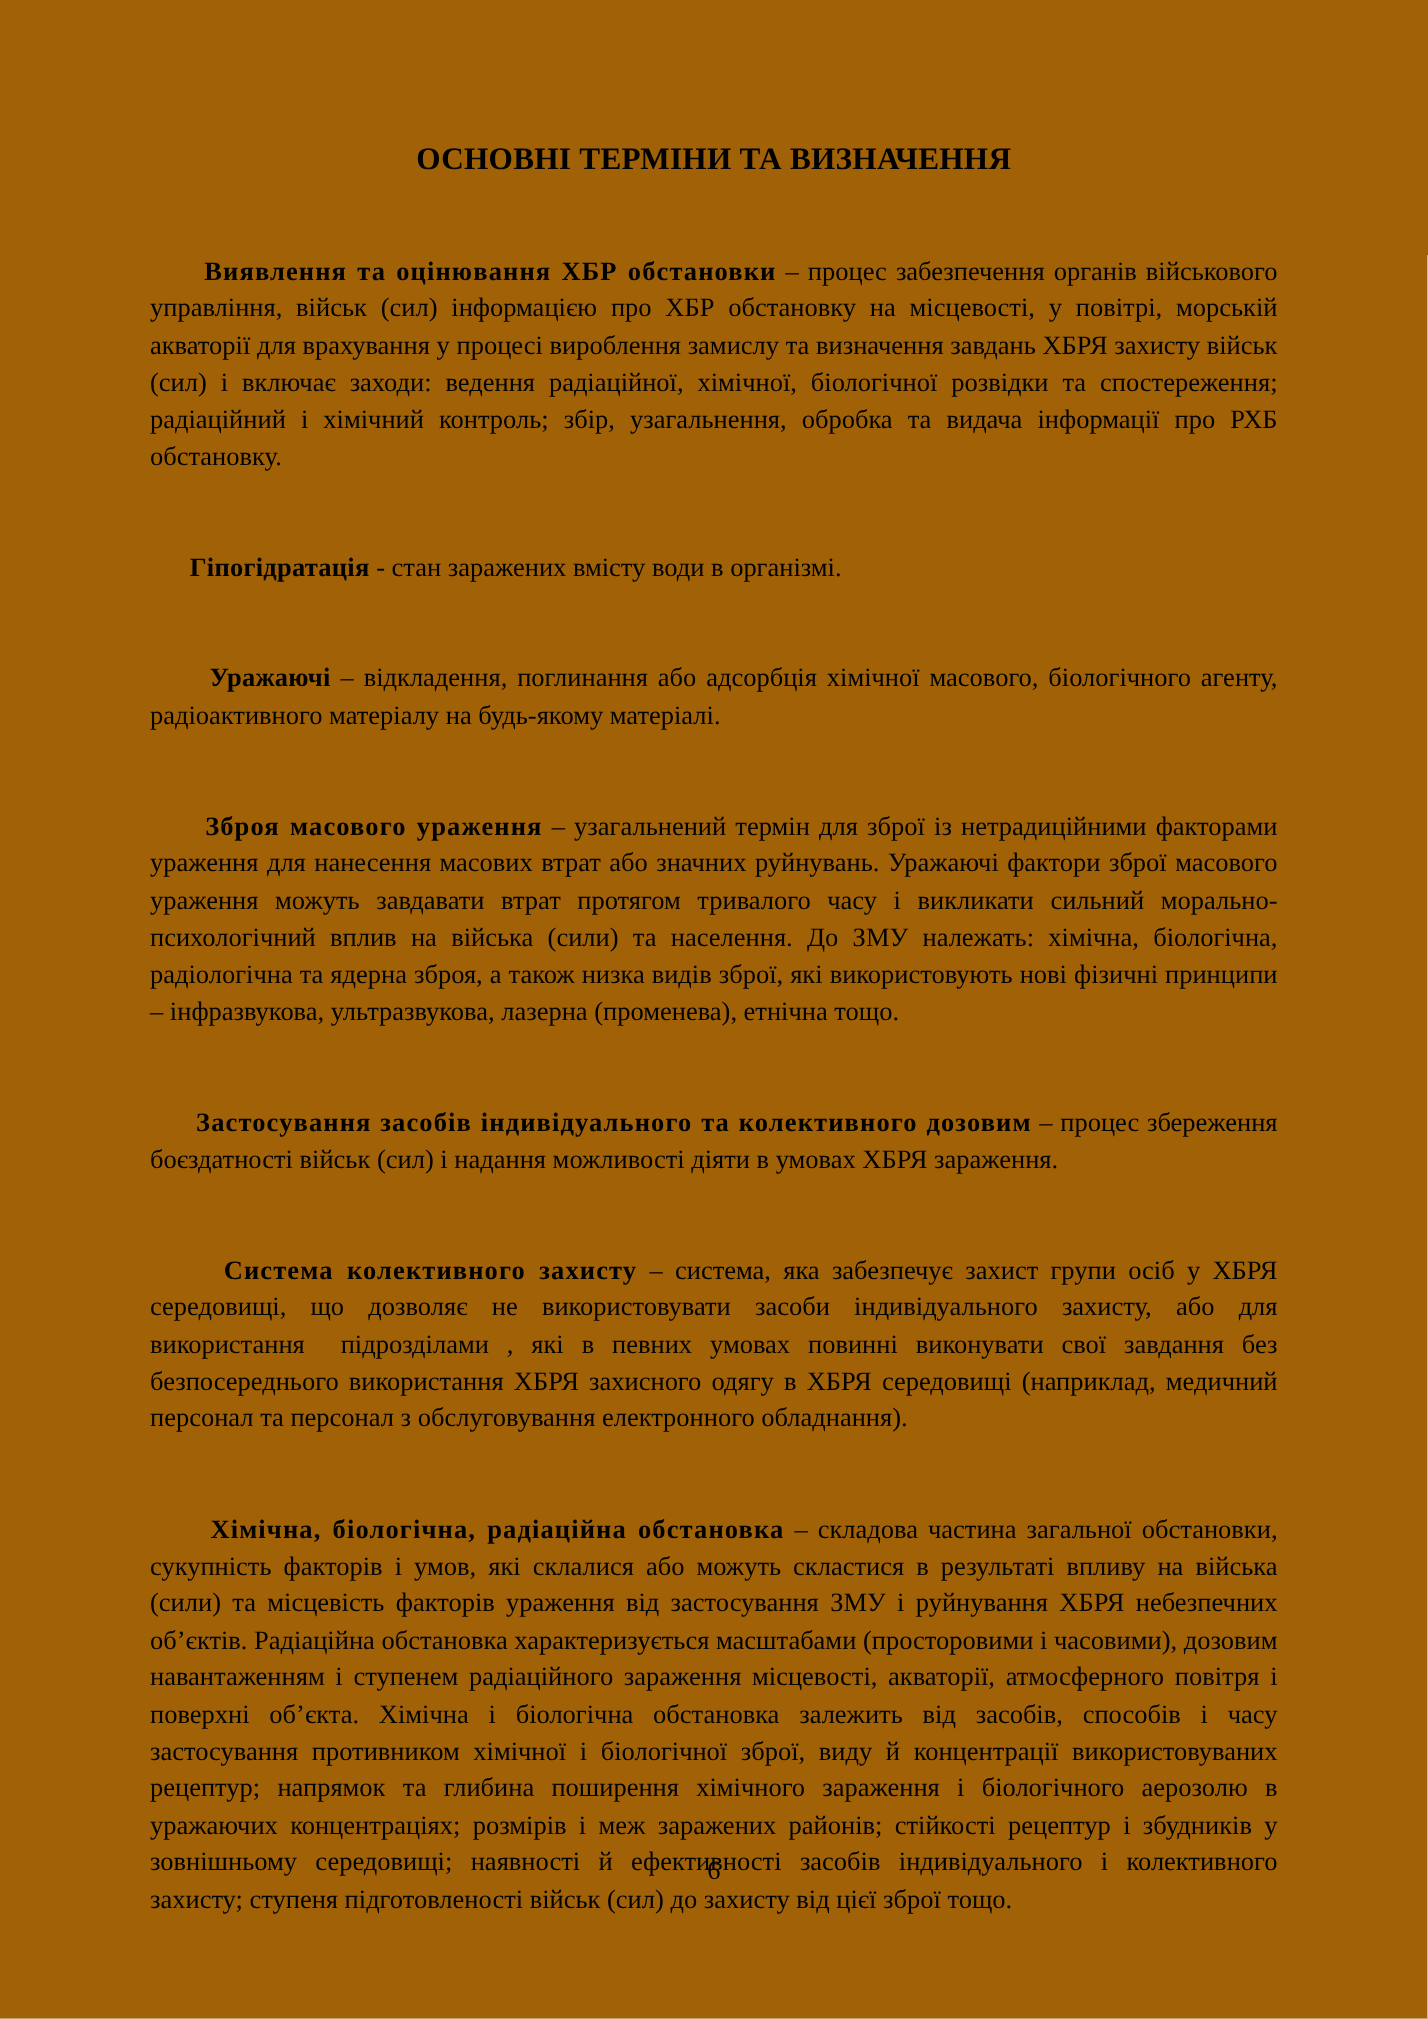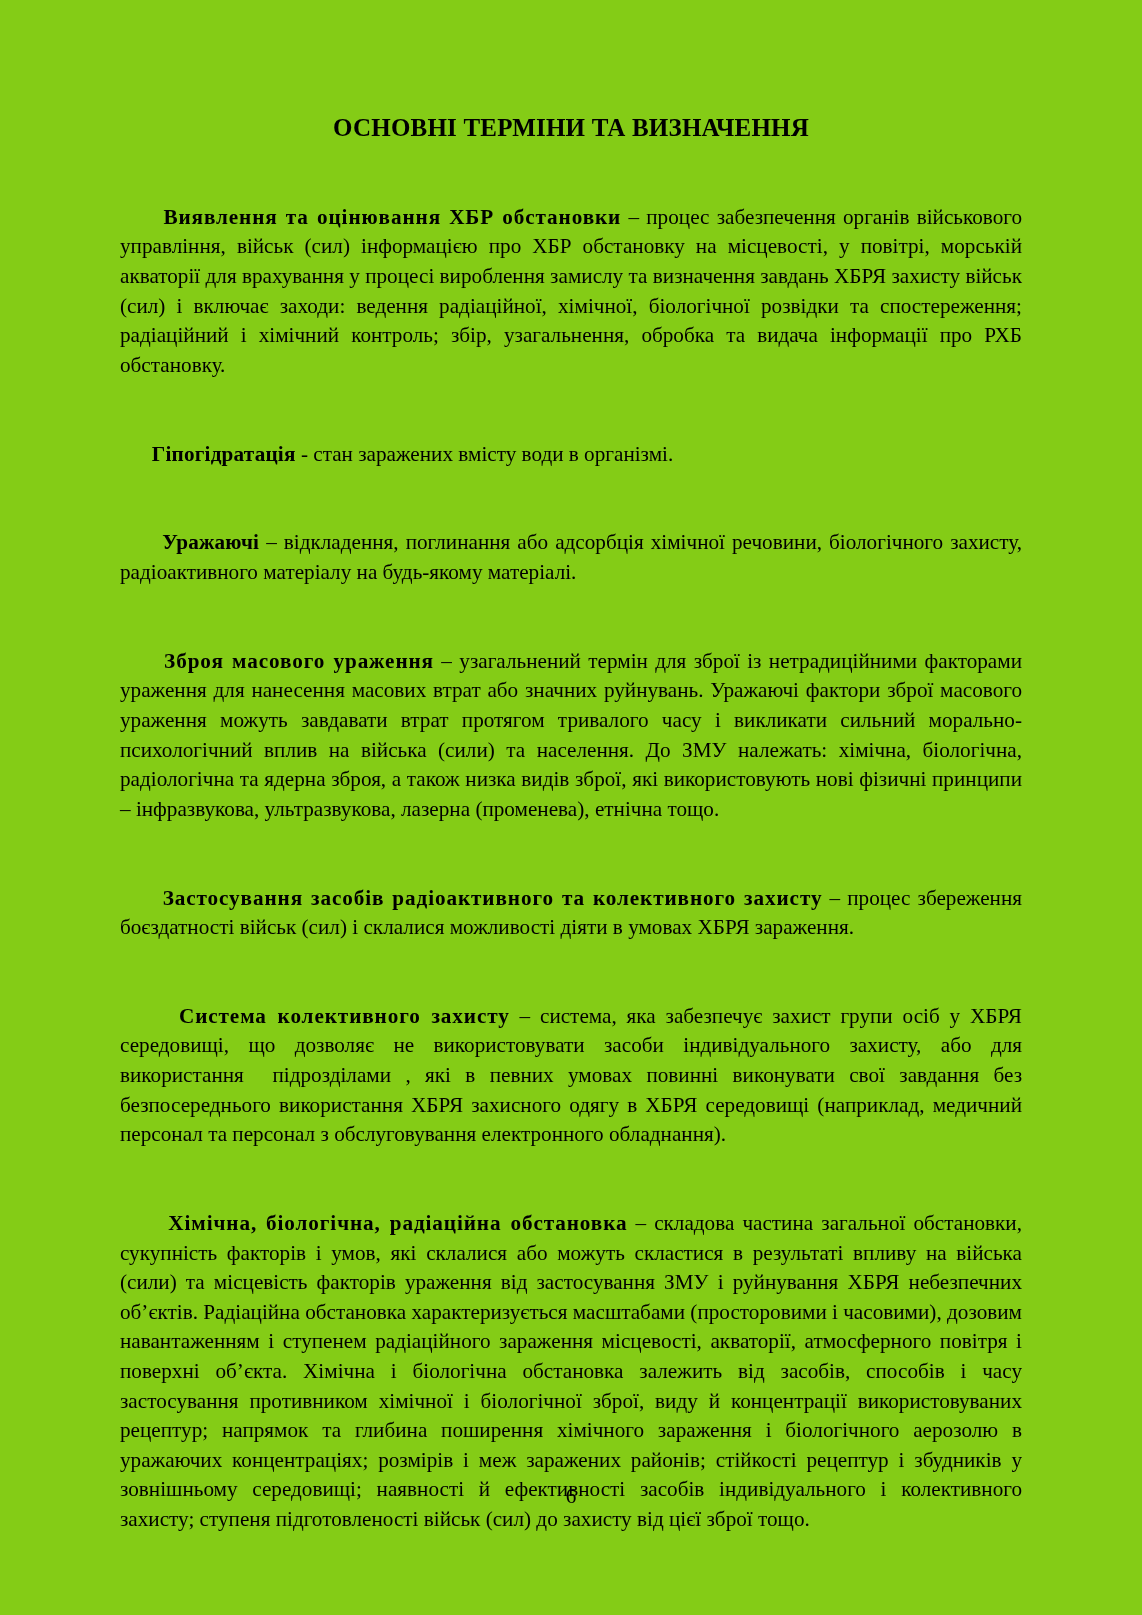--- a/index.html
+++ b/index.html
@@ -10,21 +10,21 @@
   }
   body {
     font-family: "Liberation Serif", "DejaVu Serif", serif;
     color: #000000;
   }
   .page {
     position: relative;
     width: 1142px;
     height: 1615px;
     margin: 0 auto;
-    background: #84cc16;
+    background: #a16207;
     overflow: hidden;
     box-sizing: border-box;
   }
   .content {
     position: absolute;
     left: 120px;
     top: 112px;
     width: 902px;
   }
   .doc-title {
@@ -75,29 +75,29 @@
 
     <p class="para">
       <span class="term">Виявлення та оцінювання ХБР обстановки</span><span> – процес забезпечення органів військового управління, військ (сил) інформацією про ХБР обстановку на місцевості, у повітрі, морській акваторії для врахування у процесі вироблення замислу та визначення завдань ХБРЯ захисту військ (сил) і включає заходи: ведення радіаційної, хімічної, біологічної розвідки та спостереження; радіаційний і хімічний контроль; збір, узагальнення, обробка та видача інформації про РХБ обстановку.</span>
     </p>
 
     <p class="para">
       <span class="term-tight">Гіпогідратація</span><span> - стан заражених вмісту води в організмі.</span>
     </p>
 
     <p class="para">
-      <span class="term-tight">Уражаючі</span><span> – відкладення, поглинання або адсорбція хімічної речовини, біологічного захисту, радіоактивного матеріалу на будь-якому матеріалі.</span>
+      <span class="term-tight">Уражаючі</span><span> – відкладення, поглинання або адсорбція хімічної масового, біологічного агенту, радіоактивного матеріалу на будь-якому матеріалі.</span>
     </p>
 
     <p class="para">
       <span class="term">Зброя масового ураження</span><span> – узагальнений термін для зброї із нетрадиційними факторами ураження для нанесення масових втрат або значних руйнувань. Уражаючі фактори зброї масового ураження можуть завдавати втрат протягом тривалого часу і викликати сильний морально-психологічний вплив на війська (сили) та населення. До ЗМУ належать: хімічна, біологічна, радіологічна та ядерна зброя, а також низка видів зброї, які використовують нові фізичні принципи – інфразвукова, ультразвукова, лазерна (променева), етнічна тощо.</span>
     </p>
 
     <p class="para">
-      <span class="term">Застосування засобів радіоактивного та колективного захисту</span><span> – процес збереження боєздатності військ (сил) і склалися можливості діяти в умовах ХБРЯ зараження.</span>
+      <span class="term">Застосування засобів індивідуального та колективного дозовим</span><span> – процес збереження боєздатності військ (сил) і надання можливості діяти в умовах ХБРЯ зараження.</span>
     </p>
 
     <p class="para">
       <span class="term">Система колективного захисту</span><span> – система, яка забезпечує захист групи осіб у ХБРЯ середовищі, що дозволяє не використовувати засоби індивідуального захисту, або для використання  підрозділами , які в певних умовах повинні виконувати свої завдання без безпосереднього використання ХБРЯ захисного одягу в ХБРЯ середовищі (наприклад, медичний персонал та персонал з обслуговування електронного обладнання).</span>
     </p>
 
     <p class="para">
       <span class="term">Хімічна, біологічна, радіаційна обстановка</span><span> – складова частина загальної обстановки, сукупність факторів і умов, які склалися або можуть скластися в результаті впливу на війська (сили) та місцевість факторів ураження від застосування ЗМУ і руйнування ХБРЯ небезпечних об’єктів. Радіаційна обстановка характеризується масштабами (просторовими і часовими), дозовим навантаженням і ступенем радіаційного зараження місцевості, акваторії, атмосферного повітря і поверхні об’єкта. Хімічна і біологічна обстановка залежить від засобів, способів і часу застосування противником хімічної і біологічної зброї, виду й концентрації використовуваних рецептур; напрямок та глибина поширення хімічного зараження і біологічного аерозолю в уражаючих концентраціях; розмірів і меж заражених районів; стійкості рецептур і збудників у зовнішньому середовищі; наявності й ефективності засобів індивідуального і колективного захисту; ступеня підготовленості військ (сил) до захисту від цієї зброї тощо.</span>
     </p>
 

